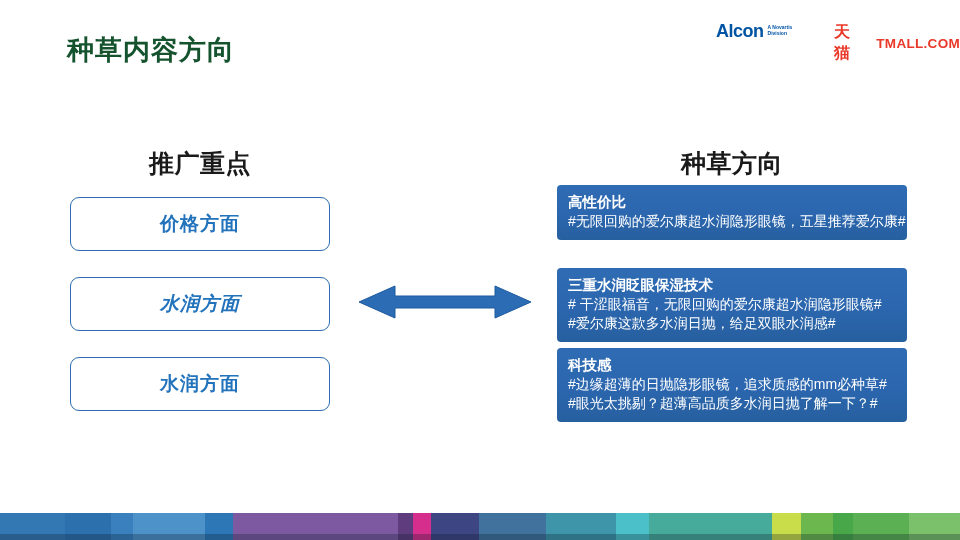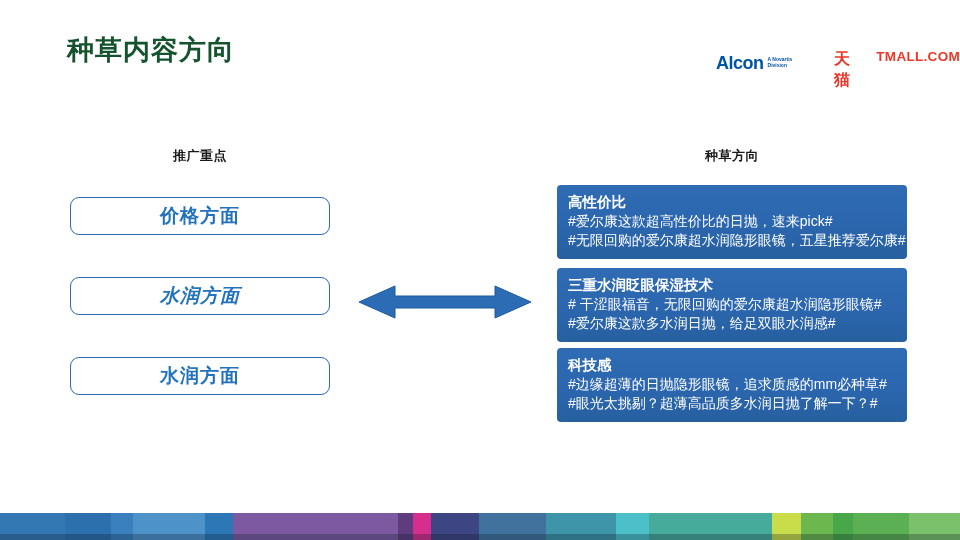--- a/index.html
+++ b/index.html
@@ -6,36 +6,36 @@
   .slide{
     position:relative;width:960px;height:540px;overflow:hidden;background:#ffffff;
     font-family:"Liberation Sans","DejaVu Sans",sans-serif;
   }
   
   .page-title{
     position:absolute;left:67px;top:32px;
     font-size:27px;font-weight:bold;color:#14532d;letter-spacing:1px;
   }
   
-  .alcon-logo{position:absolute;left:716px;top:22px;display:flex;align-items:flex-start;margin-top:32px;}
+  .alcon-logo{position:absolute;left:716px;top:22px;display:flex;align-items:flex-start;}
   .alcon-word{font-size:18px;font-weight:bold;color:#0054a4;letter-spacing:-0.5px;line-height:18px;}
   .alcon-sub{margin-left:4px;margin-top:3px;font-size:5px;line-height:5.5px;color:#0054a4;font-weight:bold;}
   .tmall-logo{position:absolute;left:834px;top:22px;display:flex;align-items:center;}
-  .tmall-cn{font-size:16px;font-weight:bold;color:#ea3828;letter-spacing:1px;margin-top:27px;}
+  .tmall-cn{font-size:16px;font-weight:bold;color:#ea3828;letter-spacing:1px;}
   .tmall-en{font-size:13.5px;font-weight:bold;color:#ea3828;margin-left:20px;letter-spacing:0.3px;}
   
   .col-header{
     position:absolute;top:147px;text-align:center;
-    font-size:13px;font-weight:bold;color:#1a1a1a;letter-spacing:0.5px;
+    font-size:25px;font-weight:bold;color:#1a1a1a;letter-spacing:0.5px;
   }
   .col-header.left{left:70px;width:260px;}
   .col-header.right{left:557px;width:350px;}
   
   .promo-box{
-    position:absolute;left:70px;width:260px;height:38px;box-sizing:border-box;
+    position:absolute;left:70px;width:260px;height:54px;box-sizing:border-box;
     border:1.5px solid #2e6bb0;border-radius:9px;background:#ffffff;
     display:flex;align-items:center;justify-content:center;
   }
   .promo-box .label{font-size:19px;font-weight:bold;color:#2273bb;letter-spacing:1px;}
   .promo-box.b1{top:197px;}
   .promo-box.b2{top:277px;font-style:italic;}
   .promo-box.b3{top:357px;}
   
   .arrow-wrap{position:absolute;left:358px;top:285px;width:174px;height:34px;}
   
@@ -92,21 +92,20 @@
   </div>
 
   <div class="arrow-wrap">
     <svg width="174" height="34" viewBox="0 0 174 34" xmlns="http://www.w3.org/2000/svg">
       <polygon points="1,17 37,1 37,11 137,11 137,1 173,17 137,33 137,23 37,23 37,33" stroke="#1d5a9e" stroke-width="1" fill="#2b6cb5"></polygon>
     </svg>
   </div>
 
   <div class="seed-card c1">
     <div class="card-title">高性价比</div>
-    <div class="card-line">#爱尔康这款超高性价比的日抛，速来pick#</div>
     <div class="card-line">#无限回购的爱尔康超水润隐形眼镜，五星推荐爱尔康#</div>
   </div>
 
   <div class="seed-card c2">
     <div class="card-title">三重水润眨眼保湿技术</div>
     <div class="card-line"># 干涩眼福音，无限回购的爱尔康超水润隐形眼镜#</div>
     <div class="card-line">#爱尔康这款多水润日抛，给足双眼水润感#</div>
   </div>
 
   <div class="seed-card c3">

